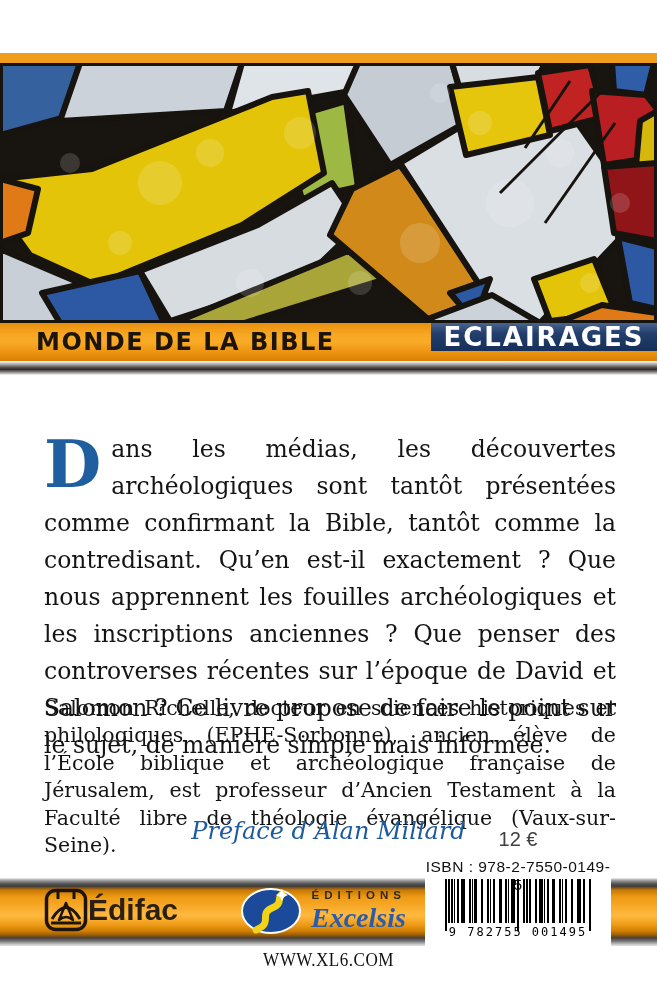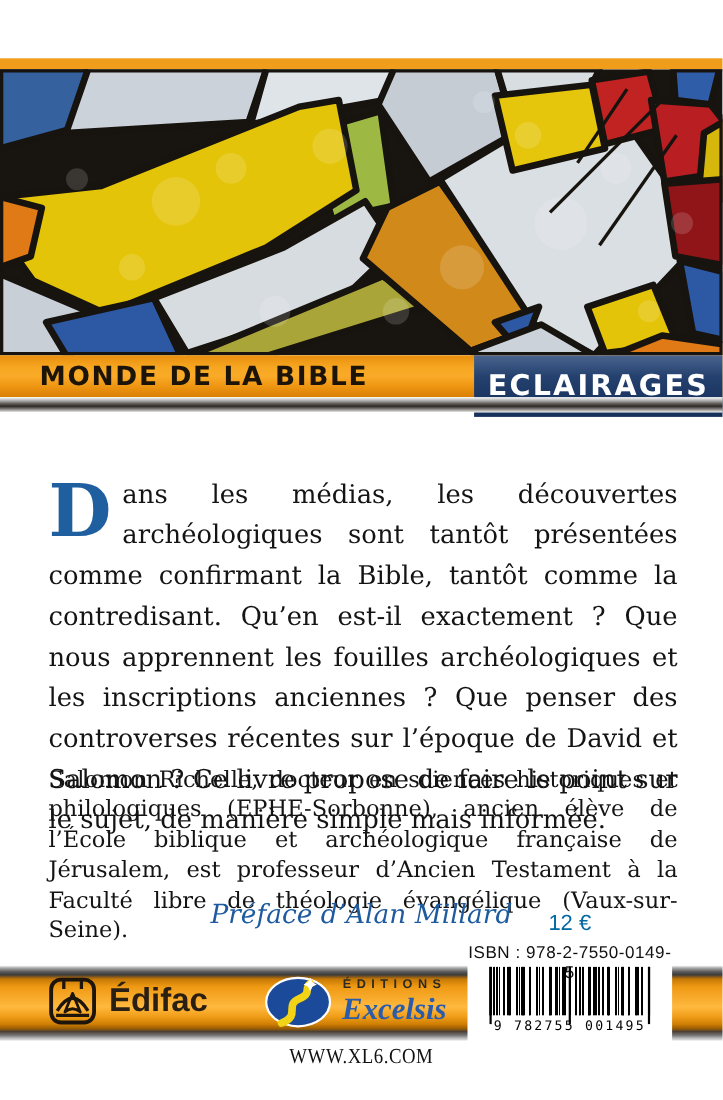--- a/index.html
+++ b/index.html
@@ -12,63 +12,63 @@
   
   .glass{position:absolute;left:0;top:63px;width:657px;height:260px;}
   .glass svg{display:block;width:100%;height:100%;}
 
   
   .banner{position:absolute;left:0;top:323px;width:657px;height:38px;
           background:linear-gradient(to bottom,#e98f0e,#f7a722 30%,#f9ab28 50%,#ee9512 75%,#d97f04 100%);}
   .banner-left{position:absolute;left:36px;top:0;height:38px;display:flex;align-items:center;
           font-family:"DejaVu Sans",sans-serif;font-weight:bold;font-size:24px;letter-spacing:1.5px;
           color:#1c1408;}
-  .banner-right{position:absolute;left:431px;top:0;width:226px;height:56px;display:flex;align-items:center;justify-content:center;
+  .banner-right{position:absolute;left:431px;top:0;width:226px;height:28px;display:flex;align-items:center;justify-content:center;
           background:linear-gradient(to bottom,#49648e 0%,#24406e 35%,#1c3763 65%,#16305a 100%);
           font-family:"DejaVu Sans",sans-serif;font-weight:bold;font-size:26px;letter-spacing:2px;color:#ffffff;}
   .metal-strip{position:absolute;left:0;top:361px;width:657px;height:14px;
           background:linear-gradient(to bottom,#fdfdfd,#b9b9b9 20%,#57524e 45%,#2f2b28 60%,#8d8a87 80%,#dedcda 95%,#ffffff);}
 
   
   .synopsis{position:absolute;left:44px;top:407px;width:572px;font-size:23.5px;line-height:37px;
           text-align:justify;color:#141414;}
   .dropcap{float:left;font-size:66px;line-height:54px;padding:6px 10px 0 0;color:#1f5fa0;font-weight:bold;}
 
   
   .bio{position:absolute;left:44px;top:674px;width:572px;font-size:20.5px;line-height:27.5px;
           text-align:justify;color:#141414;}
 
   
   .preface{position:absolute;left:0;top:793px;width:657px;text-align:center;
           font-style:italic;font-size:24px;color:#1d5a9e;}
 
   
   .price{position:absolute;left:425px;top:828px;width:186px;text-align:center;
-          font-family:"Liberation Sans",sans-serif;font-size:20px;color:#0369a1;}
+          font-family:"Liberation Sans",sans-serif;font-size:20px;color:#404040;}
   .barcode-box{position:absolute;left:425px;top:855px;width:186px;height:93px;background:#ffffff;}
   .isbn{position:absolute;left:0;top:3px;width:100%;text-align:center;
           font-family:"Liberation Sans",sans-serif;font-size:15.5px;letter-spacing:0.5px;color:#111;}
   .bars{position:absolute;left:20px;top:24px;width:146px;height:44px;
           background:
            repeating-linear-gradient(90deg,#000 0 2px,transparent 2px 6px),
            repeating-linear-gradient(90deg,transparent 0 3px,#000 3px 5px,transparent 5px 13px),
            repeating-linear-gradient(90deg,#000 0 1px,transparent 1px 9px);}
   .guard{position:absolute;top:24px;width:2px;height:52px;background:#000;}
   .g1{left:20px}.g2{left:92px}.g3{left:164px}
   .barcode-digits{position:absolute;left:0;top:70px;width:100%;text-align:center;
           font-family:"DejaVu Sans Mono",monospace;font-size:12px;letter-spacing:2px;color:#000;}
 
   
   .band{position:absolute;left:0;top:878px;width:657px;height:68px;
         background:linear-gradient(to bottom,
          #f0f0f0 0%,#a8a8a8 3%,#5a5a5a 8%,#3c3c3c 12%,
          #8a5a1a 15%,#c77a06 18%,#ef9a14 28%,#f9ad2e 45%,#ffb93f 55%,
          #f09d18 68%,#d07f04 78%,#9a5c02 84%,
          #4a4038 88%,#777 93%,#bdbdbd 97%,#e5e5e5 100%);}
-  .edifac{position:absolute;left:44px;top:887px;height:46px;display:flex;align-items:center;gap:11px;}
+  .edifac{position:absolute;left:44px;top:887px;height:46px;display:flex;align-items:center;}
   .edifac-name{font-family:"Liberation Sans",sans-serif;font-size:30px;font-weight:bold;color:#2a1f12;}
   .excelsis{position:absolute;left:240px;top:886px;height:50px;display:flex;align-items:center;gap:9px;}
   .excelsis-col{display:flex;flex-direction:column;align-items:flex-end;gap:1px;}
   .excelsis-top{font-family:"Liberation Sans",sans-serif;font-size:11.5px;font-weight:bold;letter-spacing:5px;color:#2e2a22;}
   .excelsis-name{font-family:Liberation Serif, serif;font-size:28px;font-weight:bold;font-style:italic;color:#2a5cab;}
 
   
   .website{position:absolute;left:0;top:950px;width:657px;text-align:center;
         font-family:"Liberation Serif",serif;font-size:18px;letter-spacing:0.5px;color:#111;
         transform:scale(0.95,1.08);}

